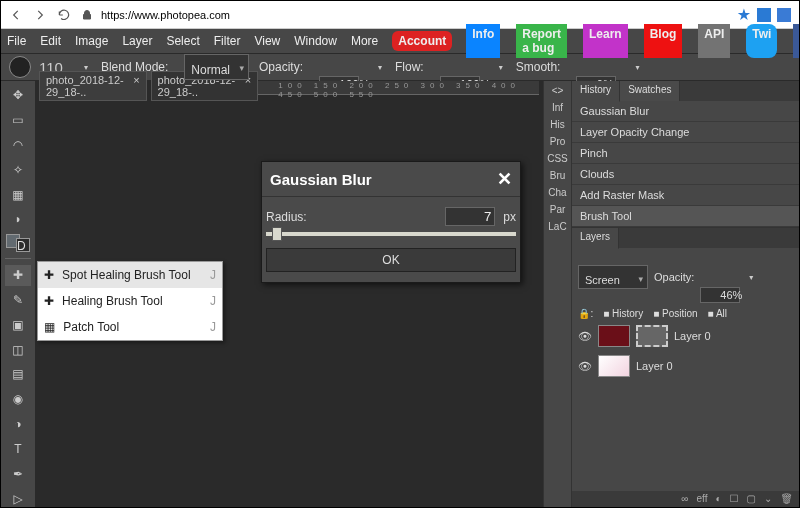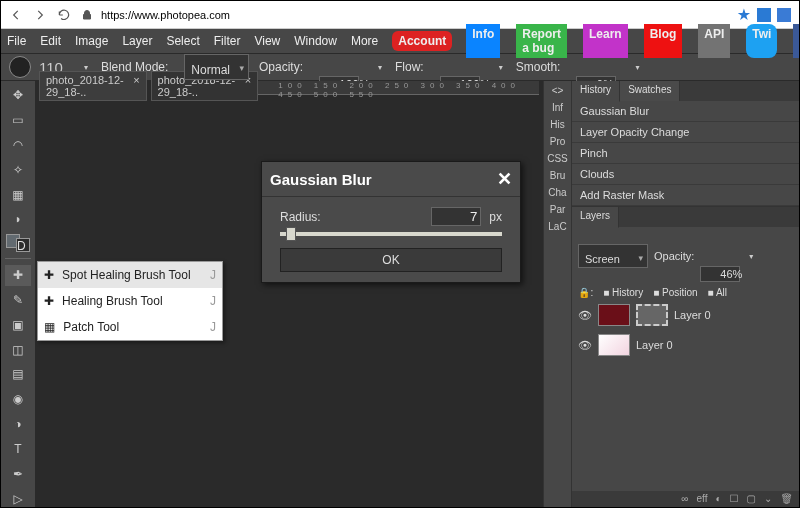--- a/index.html
+++ b/index.html
@@ -58,21 +58,21 @@
 
   
   .flyout { position:absolute; left:36px; top:260px; width:186px; background:#fff; color:#222; border:1px solid #999; box-shadow:2px 2px 4px rgba(0,0,0,.4); font-size:12px;}
   .flyout .row { display:flex; align-items:center; padding:6px; gap:8px;}
   .flyout .row.active{ background:#e6e6e6;}
   .flyout .key{ margin-left:auto; color:#999;}
 
   
   .dialog { position:absolute; left:260px; top:160px; width:260px; background:#4a4a4a; border:1px solid #1a1a1a; box-shadow:2px 2px 6px rgba(0,0,0,.6);}
   .dlg-title { display:flex; justify-content:space-between; align-items:center; padding:6px 8px; font-weight:bold; color:#fff; font-size:15px; border-bottom:1px solid #333;}
-  .dlg-body { padding:10px 18px; }
+  .dlg-body { padding:10px 4px; }
   .dlg-row { display:flex; align-items:center; gap:8px; margin-bottom:6px;}
   .inputnum { background:#333; color:#eee; width:50px; text-align:right; border:1px solid #666; padding:1px 3px;}
   .slider { width:100%; height:4px; background:#d8d8cd; position:relative; margin:4px 0 12px;}
   .slider .thumb{ position:absolute; left:6px; top:-5px; width:10px; height:14px; background:#d8d8cd; border:1px solid #555;}
   .okbtn { width:100%; text-align:center; padding:4px; background:#3a3a3a; border:1px solid #222; color:#ddd;}
 
   
   .rstack { width:28px; background:#474747; display:flex; flex-direction:column; align-items:center; gap:6px; padding-top:4px; font-size:10px; color:#ccc; border-left:1px solid #333;}
   .rstack div{cursor:default;}
 
@@ -232,20 +232,21 @@
     <div class="panel-tabs">
       <div class="ptab active">History</div>
       <div class="ptab">Swatches</div>
     </div>
     <div class="history-list">
       <div class="hrow">Gaussian Blur</div>
       <div class="hrow">Layer Opacity Change</div>
       <div class="hrow">Pinch</div>
       <div class="hrow">Clouds</div>
       <div class="hrow">Add Raster Mask</div>
+      <div class="hrow sel">Brush Tool</div>
     </div>
 
     <div class="layers-panel">
       <div class="panel-tabs">
           <div class="ptab active">Layers</div>
         </div>
       <div class="layer-top">
         <div class="select" style="min-width:70px;"><span>Screen</span></div>
         <span>Opacity:</span>
         <div class="numbox">46%</div>

